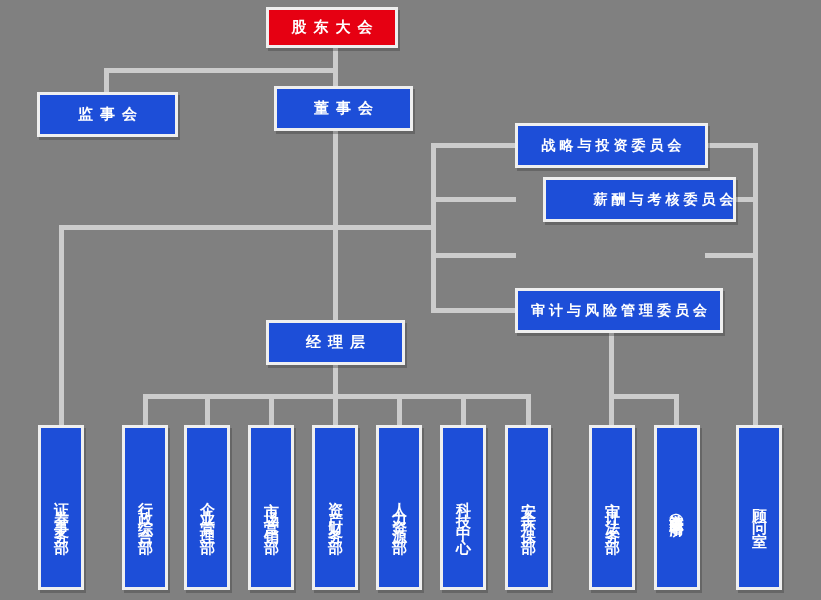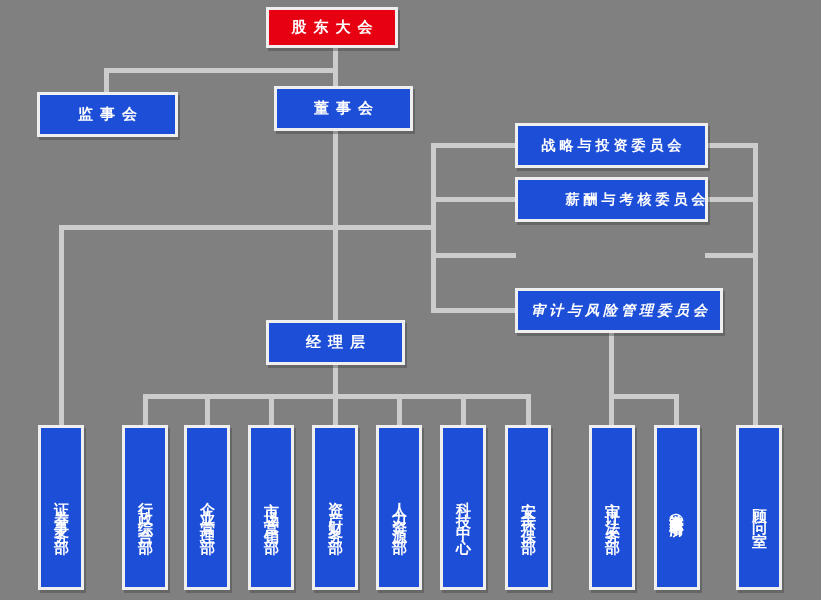--- a/index.html
+++ b/index.html
@@ -93,24 +93,24 @@
   <div class="node hbox" style="left:37px;top:92px;width:141px;height:45px;">
     <span>监事会</span>
   </div>
   <div class="node hbox" style="left:266px;top:86px;width:139px;height:45px;margin-left:8px;">
     <span>董事会</span>
   </div>
 
   <div class="node hbox committee" style="left:515px;top:123px;width:193px;height:45px;">
     <span>战略与投资委员会</span>
   </div>
-  <div class="node hbox committee" style="left:515px;top:177px;width:193px;height:45px;padding-left:48px;">
+  <div class="node hbox committee" style="left:543px;top:177px;width:193px;height:45px;padding-left:48px;">
     <span>薪酬与考核委员会</span>
   </div>
-  <div class="node hbox committee" style="left:515px;top:288px;width:208px;height:45px;font-style:italic;">
+  <div class="node hbox committee" style="left:515px;top:288px;width:208px;height:45px;">
     <span>审计与风险管理委员会</span>
   </div>
 
   <div class="node hbox" style="left:266px;top:320px;width:139px;height:45px;font-family:Liberation Serif, serif;">
     <span>经理层</span>
   </div>
 
   <div class="node vbox" style="left:38px;top:425px;width:46px;height:165px;">
     <span>证券事务部</span>
   </div>

